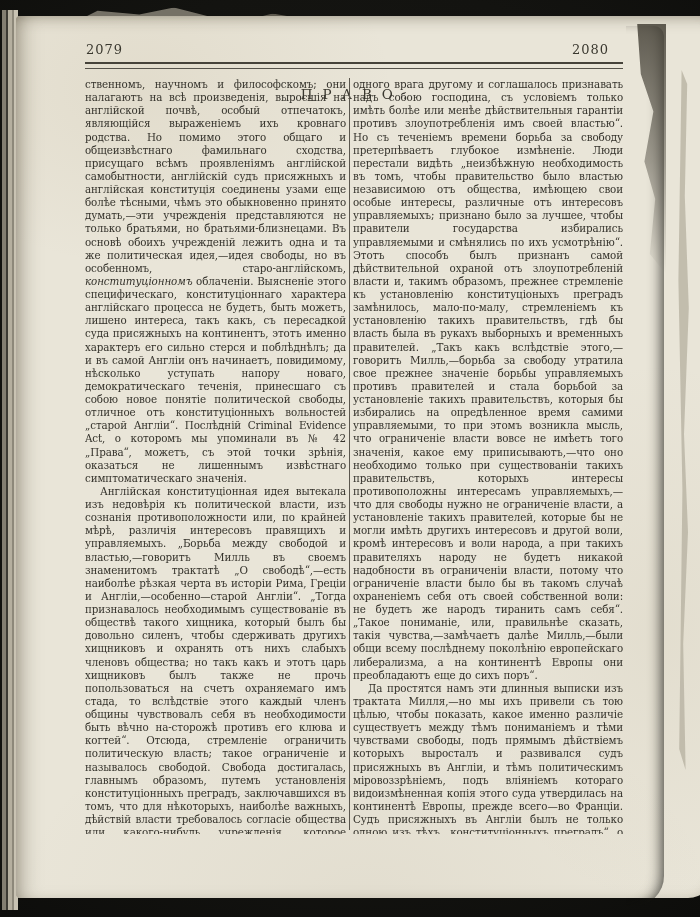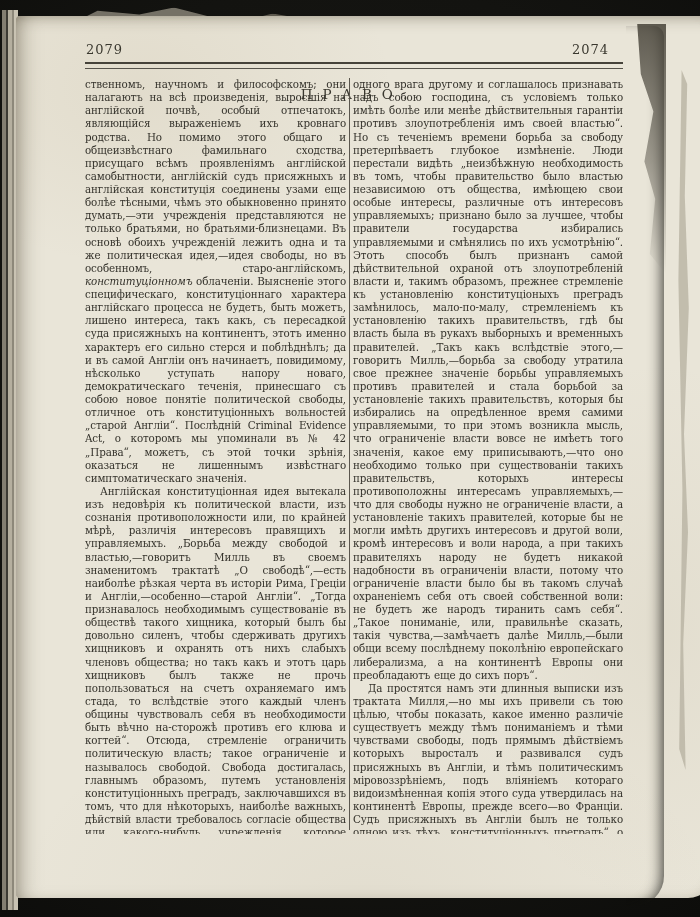--- a/index.html
+++ b/index.html
@@ -67,21 +67,21 @@
 <div class="stage">
   <div class="gutter"></div>
   <div class="top-debris-1"></div>
   <div class="top-debris-2"></div>
 
   <div class="page">
     <div class="content">
       <div class="hdr">
         <span class="pn left">2079</span>
         <span class="title">ПРАВО.</span>
-        <span class="pn right">2074</span>
+        <span class="pn right">2080</span>
       </div>
       <div class="rule"></div>
 
       <div class="cols">
         <div class="col left">
             <p class="para"><span>ственномъ, научномъ и философскомъ; они налагаютъ на всѣ произведенія, выросшія на англійской почвѣ, особый отпечатокъ, являющійся выраженіемъ ихъ кровнаго родства. Но помимо этого общаго и общеизвѣстнаго фамильнаго сходства, присущаго всѣмъ проявленіямъ англійской самобытности, англійскій судъ присяжныхъ и англійская конституція соединены узами еще болѣе тѣсными, чѣмъ это обыкновенно принято думать,—эти учрежденія представляются не только братьями, но братьями-близнецами. Въ основѣ обоихъ учрежденій лежитъ одна и та же политическая идея,—идея свободы, но въ особенномъ, старо-англійскомъ, </span><i>конституціонномъ</i><span> облаченіи. Выясненіе этого специфическаго, конституціоннаго характера англійскаго процесса не будетъ, быть можетъ, лишено интереса, такъ какъ, съ пересадкой суда присяжныхъ на континентъ, этотъ именно характеръ его сильно стерся и поблѣднѣлъ; да и въ самой Англіи онъ начинаетъ, повидимому, нѣсколько уступать напору новаго, демократическаго теченія, принесшаго съ собою новое понятіе политической свободы, отличное отъ конституціонныхъ вольностей „старой Англіи“. Послѣдній Criminal Evidence Act, о которомъ мы упоминали въ № 42 „Права“, можетъ, съ этой точки зрѣнія, оказаться не лишеннымъ извѣстнаго симптоматическаго значенія.</span></p>
             <p class="para indent"><span>Англійская конституціонная идея вытекала изъ недовѣрія къ политической власти, изъ сознанія противоположности или, по крайней мѣрѣ, различія интересовъ правящихъ и управляемыхъ. „Борьба между свободой и властью,—говоритъ Милль въ своемъ знаменитомъ трактатѣ „О свободѣ“,—есть наиболѣе рѣзкая черта въ исторіи Рима, Греціи и Англіи,—особенно—старой Англіи“. „Тогда признавалось необходимымъ существованіе въ обществѣ такого хищника, который былъ бы довольно силенъ, чтобы сдерживать другихъ хищниковъ и охранять отъ нихъ слабыхъ членовъ общества; но такъ какъ и этотъ царь хищниковъ былъ также не прочь попользоваться на счетъ охраняемаго имъ стада, то вслѣдствіе этого каждый членъ общины чувствовалъ себя въ необходимости быть вѣчно на-сторожѣ противъ его клюва и когтей“. Отсюда, стремленіе ограничить политическую власть; такое ограниченіе и называлось свободой. Свобода достигалась, главнымъ образомъ, путемъ установленія конституціонныхъ преградъ, заключавшихся въ томъ, что для нѣкоторыхъ, наиболѣе важныхъ, дѣйствій власти требовалось согласіе общества или какого-нибудь учрежденія, которое считалось представителемъ общественныхъ интересовъ. „Установленіе конституціонныхъ преградъ,—замѣчаетъ Милль,—стало повсюду главною цѣлью поклонниковъ свободы. Вообще, либеральныя стремленія не шли далѣе конституціонныхъ ограниченій, пока человѣчество довольствовалось тѣмъ, что противопоставляло</span></p>
           </div>
         <div class="divider"></div>
         <div class="col right">

